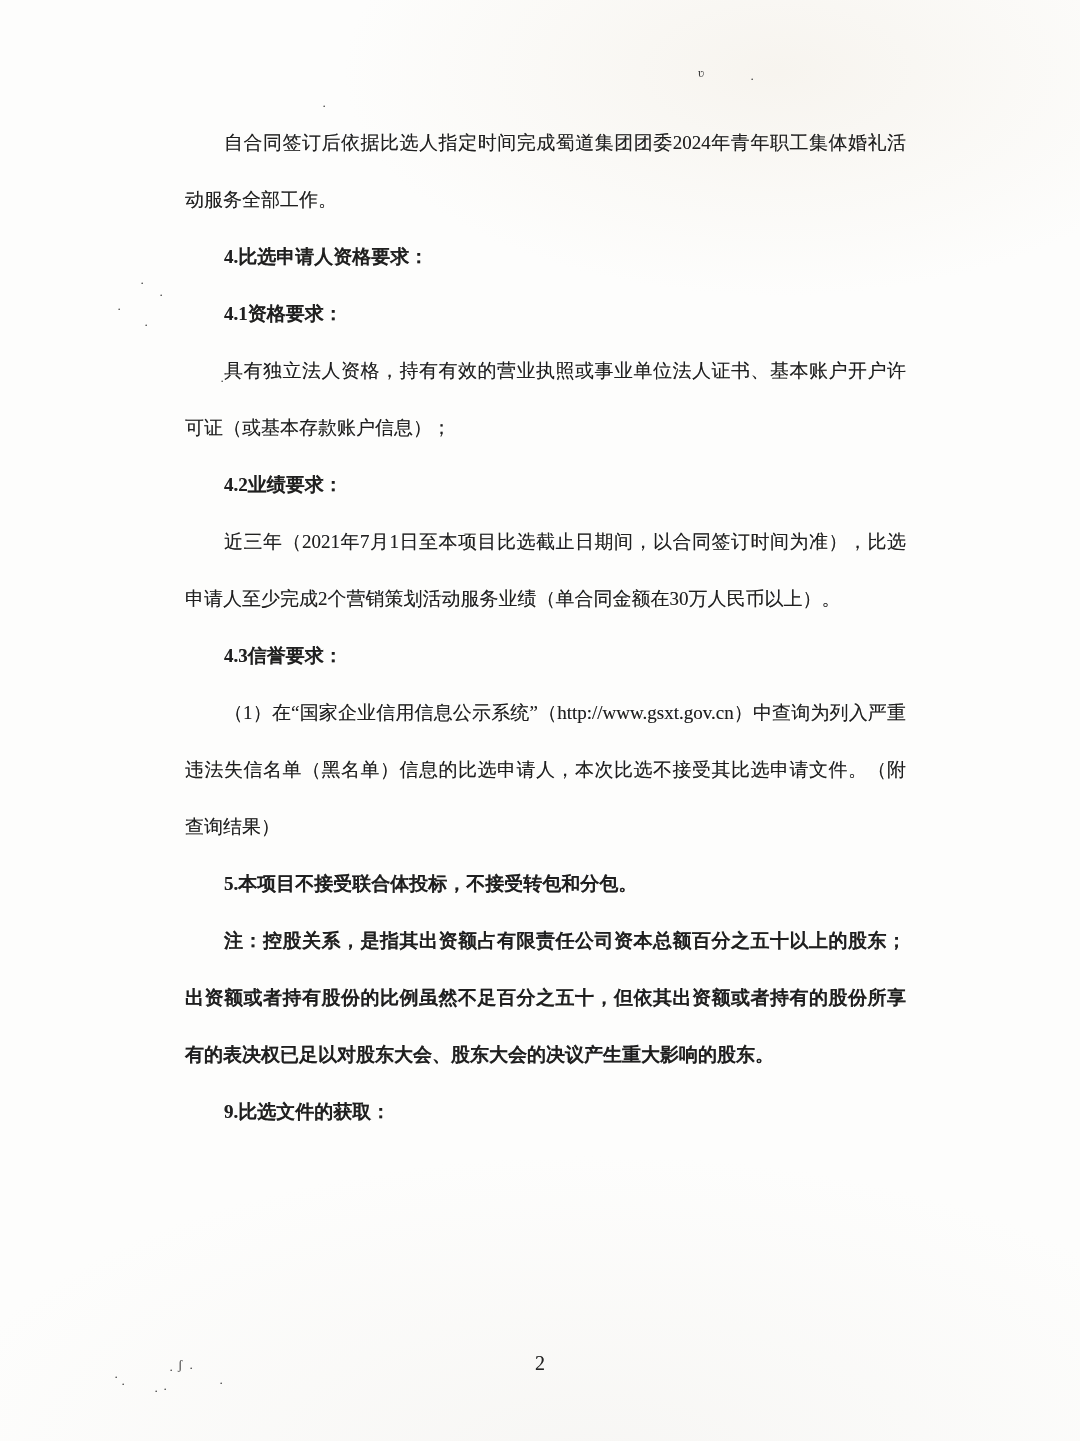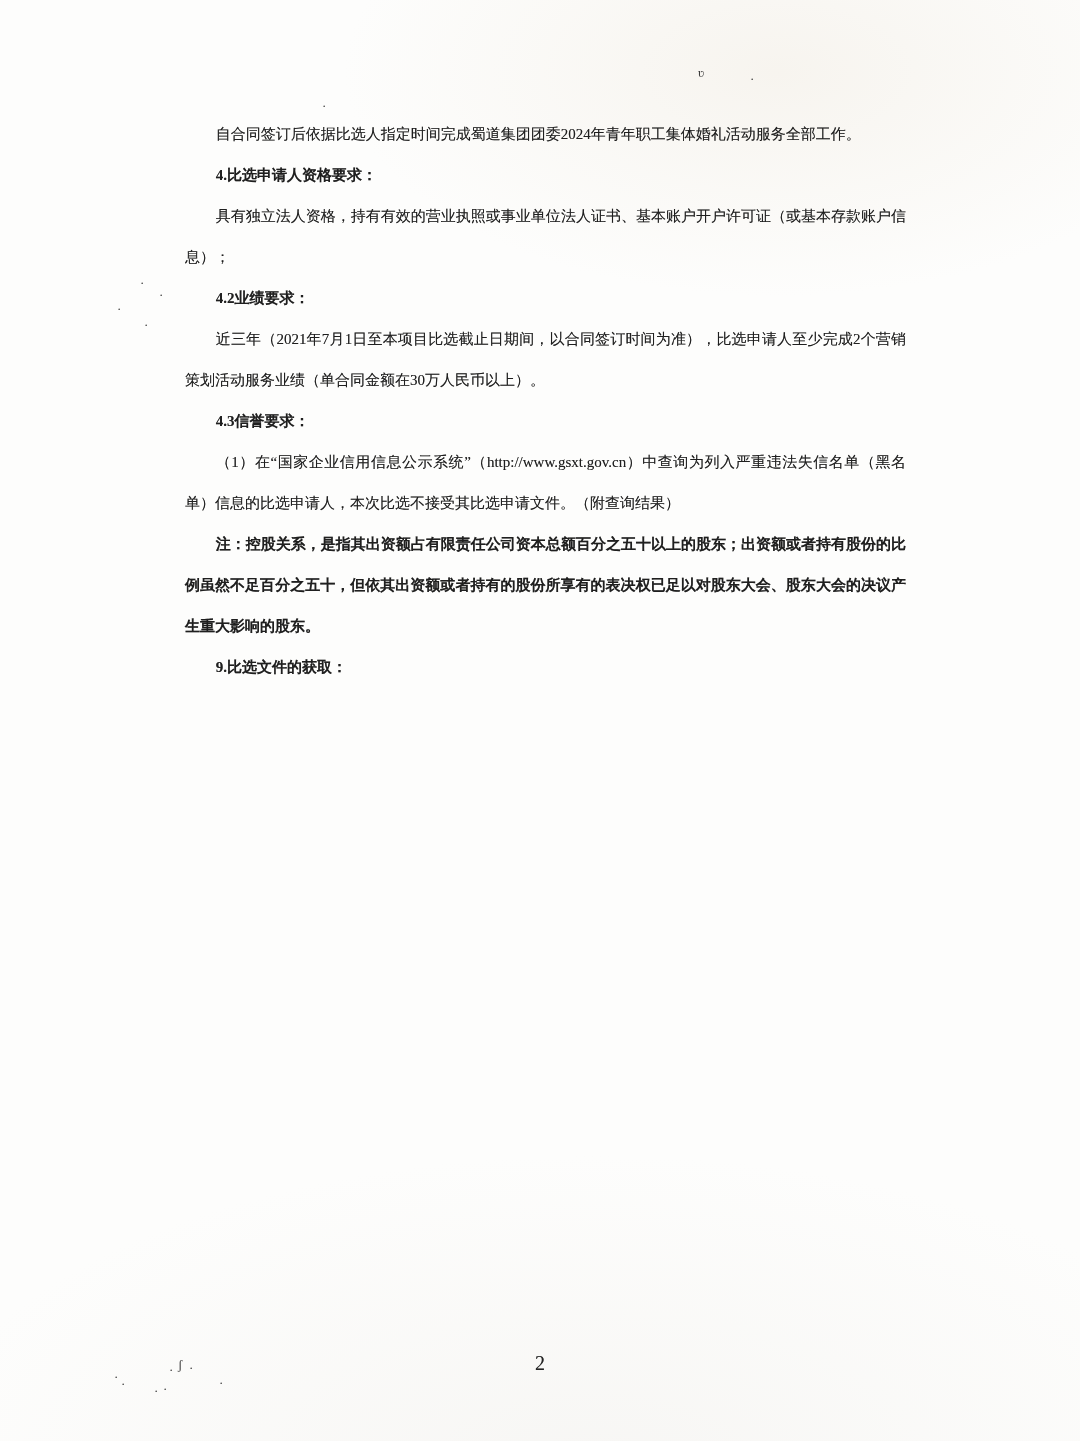--- a/index.html
+++ b/index.html
@@ -12,22 +12,22 @@
       radial-gradient(ellipse 620px 320px at 72% 5%, rgba(242,237,228,0.55), rgba(242,237,228,0) 70%),
       radial-gradient(ellipse 900px 420px at 55% 102%, rgba(238,236,232,0.40), rgba(238,236,232,0) 75%),
       #fdfdfc;
     font-family: "Liberation Serif", "DejaVu Serif", serif;
   }
   .doc-body {
     position: absolute;
     left: 185px;
     top: 114px;
     width: 721px;
-    font-size: 15px;
-    line-height: 41px;
+    font-size: 19px;
+    line-height: 57px;
     color: #1f1f1f;
     text-align: justify;
     text-shadow: 0 0 0.6px rgba(20,20,20,0.45);
   }
   .doc-body p {
     margin: 0;
     text-indent: 2.05em;
   }
   .run-bold { font-weight: 700; margin-top: 8px; }
   .page-number {
@@ -48,25 +48,27 @@
     user-select: none;
   }
 </style>
 </head>
 <body>
 
 <div style="position:absolute;inset:0;">
   <main class="doc-body" id="doc-body">
       <p><span>自合同签订后依据比选人指定时间完成蜀道集团团委2024年青年职工集体婚礼活动服务全部工作。</span></p>
       <p><span class="run-bold">4.比选申请人资格要求：</span></p>
+      <p><span class="run-bold">4.1资格要求：</span></p>
       <p><span>具有独立法人资格，持有有效的营业执照或事业单位法人证书、基本账户开户许可证（或基本存款账户信息）；</span></p>
       <p><span class="run-bold">4.2业绩要求：</span></p>
       <p><span>近三年（2021年7月1日至本项目比选截止日期间，以合同签订时间为准），比选申请人至少完成2个营销策划活动服务业绩（单合同金额在30万人民币以上）。</span></p>
       <p><span class="run-bold">4.3信誉要求：</span></p>
       <p><span>（1）在“国家企业信用信息公示系统”（http://www.gsxt.gov.cn）中查询为列入严重违法失信名单（黑名单）信息的比选申请人，本次比选不接受其比选申请文件。（附查询结果）</span></p>
+      <p><span class="run-bold">5.本项目不接受联合体投标，不接受转包和分包。</span></p>
       <p><span class="run-bold">注：控股关系，是指其出资额占有限责任公司资本总额百分之五十以上的股东；出资额或者持有股份的比例虽然不足百分之五十，但依其出资额或者持有的股份所享有的表决权已足以对股东大会、股东大会的决议产生重大影响的股东。</span></p>
       <p><span class="run-bold">9.比选文件的获取：</span></p>
     </main>
   <div class="page-number">2</div>
   <div id="specks">
       <span class="speck" style="left: 698px; top: 66px;">ʋ</span>
       <span class="speck" style="left: 750px; top: 72px;">·</span>
       <span class="speck" style="left: 322px; top: 99px;">·</span>
       <span class="speck" style="left: 140px; top: 276px;">·</span>
       <span class="speck" style="left: 159px; top: 288px;">·</span>

